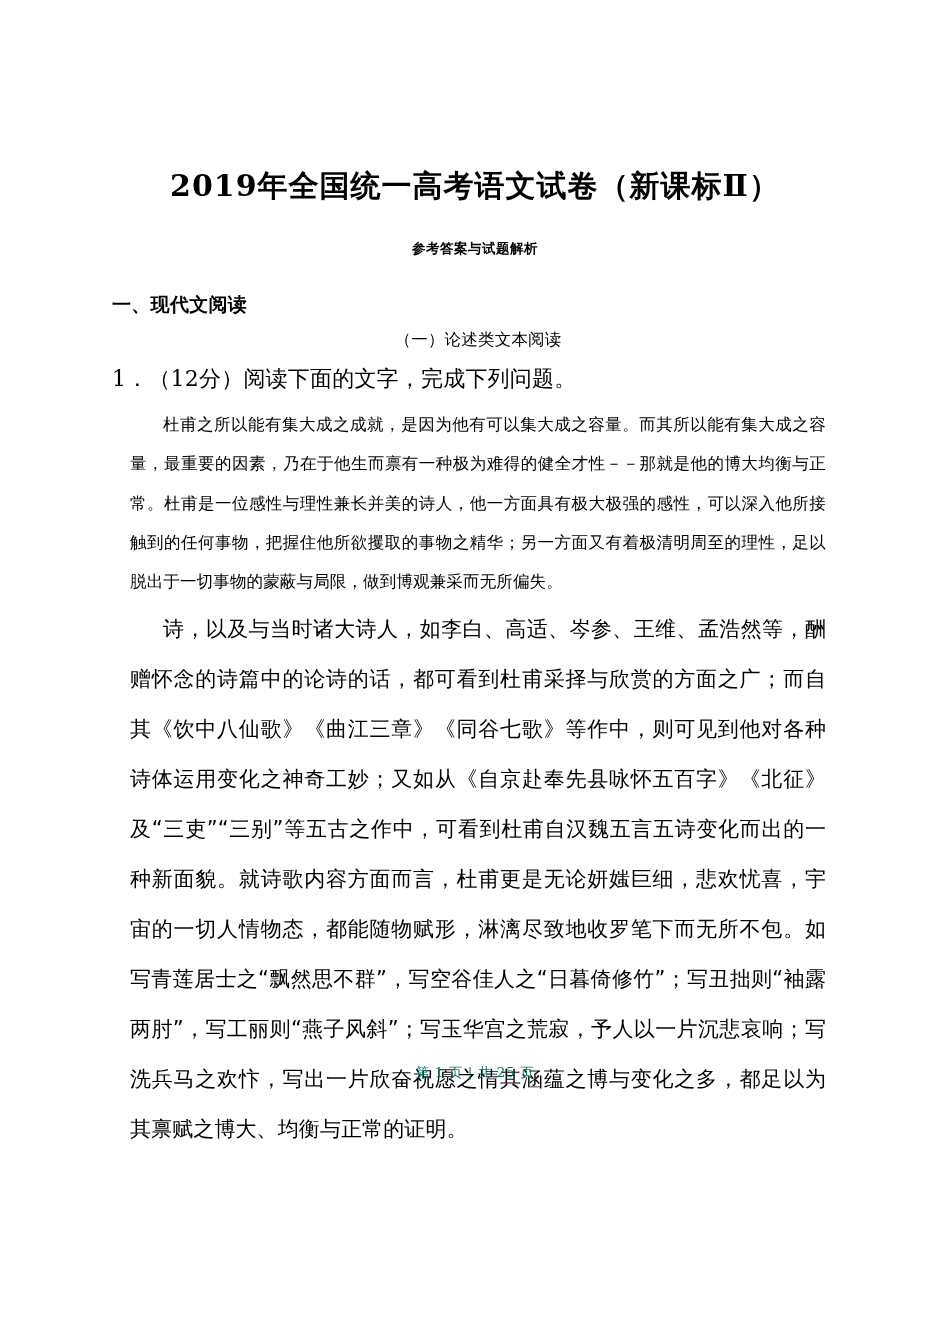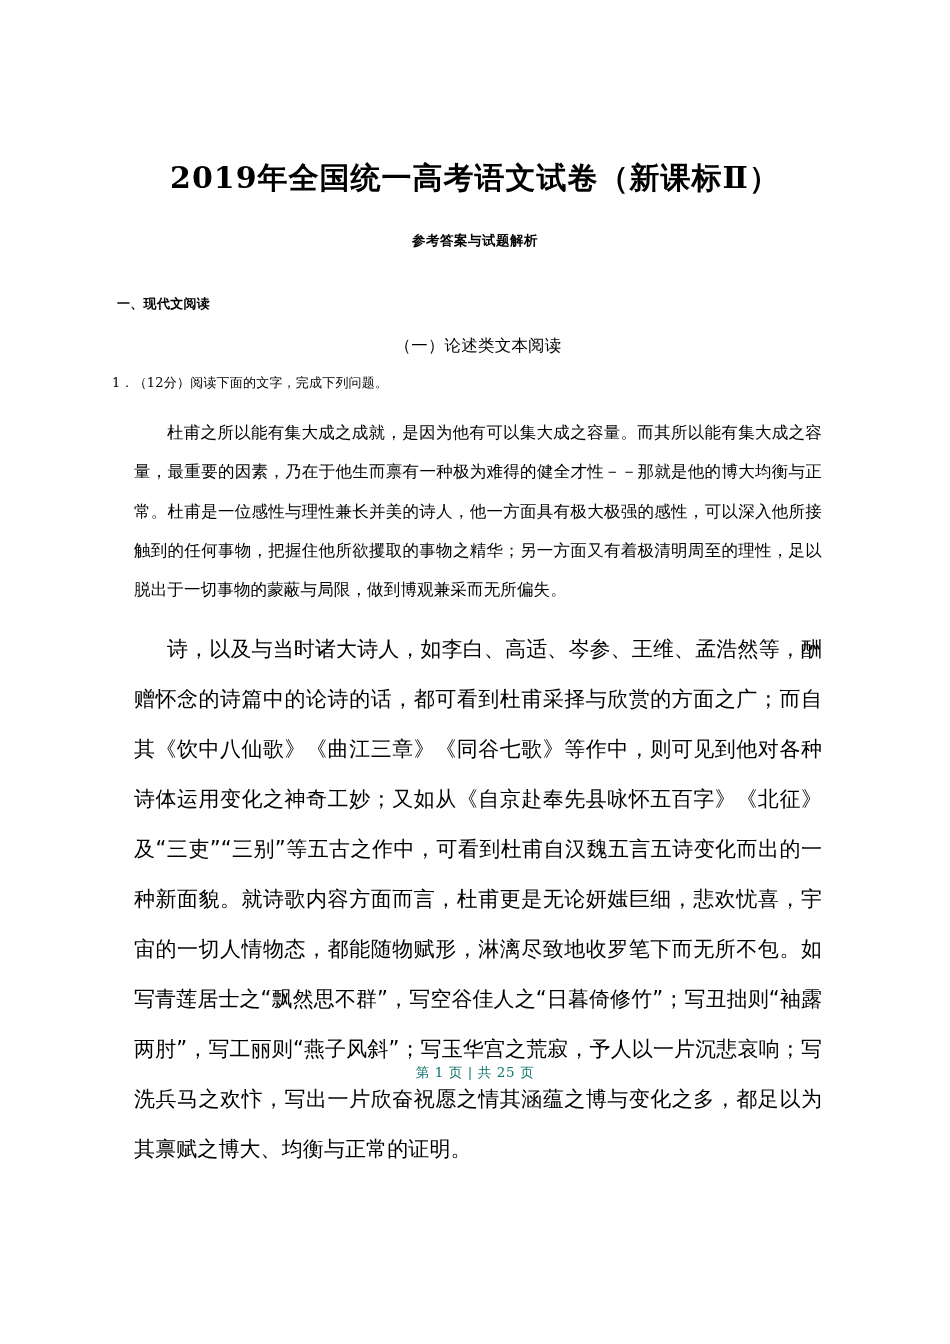--- a/index.html
+++ b/index.html
@@ -15,21 +15,21 @@
     font-family: "DejaVu Serif", "Liberation Serif", serif;
     color: #000000;
     overflow: hidden;
   }
 
   .page {
     position: relative;
     width: 950px;
     height: 1144px;
     box-sizing: border-box;
-    padding: 8px;
+    padding: 16px;
   }
 
   
   .doc-title {
     text-align: center;
     font-size: 30px;
     font-weight: bold;
     letter-spacing: 1px;
     line-height: 1.2;
     margin: 0;
@@ -48,49 +48,49 @@
   }
 
   
   .body-wrap {
     padding-left: 96px;
     padding-right: 104px;
     padding-top: 22px;
   }
 
   .section-heading {
-    font-size: 13px;
+    font-size: 19px;
     font-weight: bold;
     line-height: 1.95;
-    margin: 13px;
+    margin: 0;
     letter-spacing: 0.3px;
     font-family: "DejaVu Sans", "Liberation Sans", sans-serif;
   }
 
   .sub-heading {
     font-size: 16.5px;
     line-height: 2.0;
     margin: 0;
     padding-left: 14px;
     letter-spacing: 0.2px;
     text-align: center;
   }
 
   .question-line {
-    font-size: 13px;
+    font-size: 22px;
     line-height: 2.05;
-    margin: 8px;
+    margin: 0;
     letter-spacing: 0.2px;
   }
 
   
   .passage {
     font-size: 16.5px;
     line-height: 2.38;
-    margin: 16px;
+    margin: 4px;
     padding-left: 14px;
     text-indent: 33px;
     text-align: justify;
     text-justify: inter-ideograph;
     letter-spacing: 0.15px;
   }
 
   .passage.alt {
     font-family: "DejaVu Sans", "Liberation Sans", sans-serif;
     font-size: 21px;

